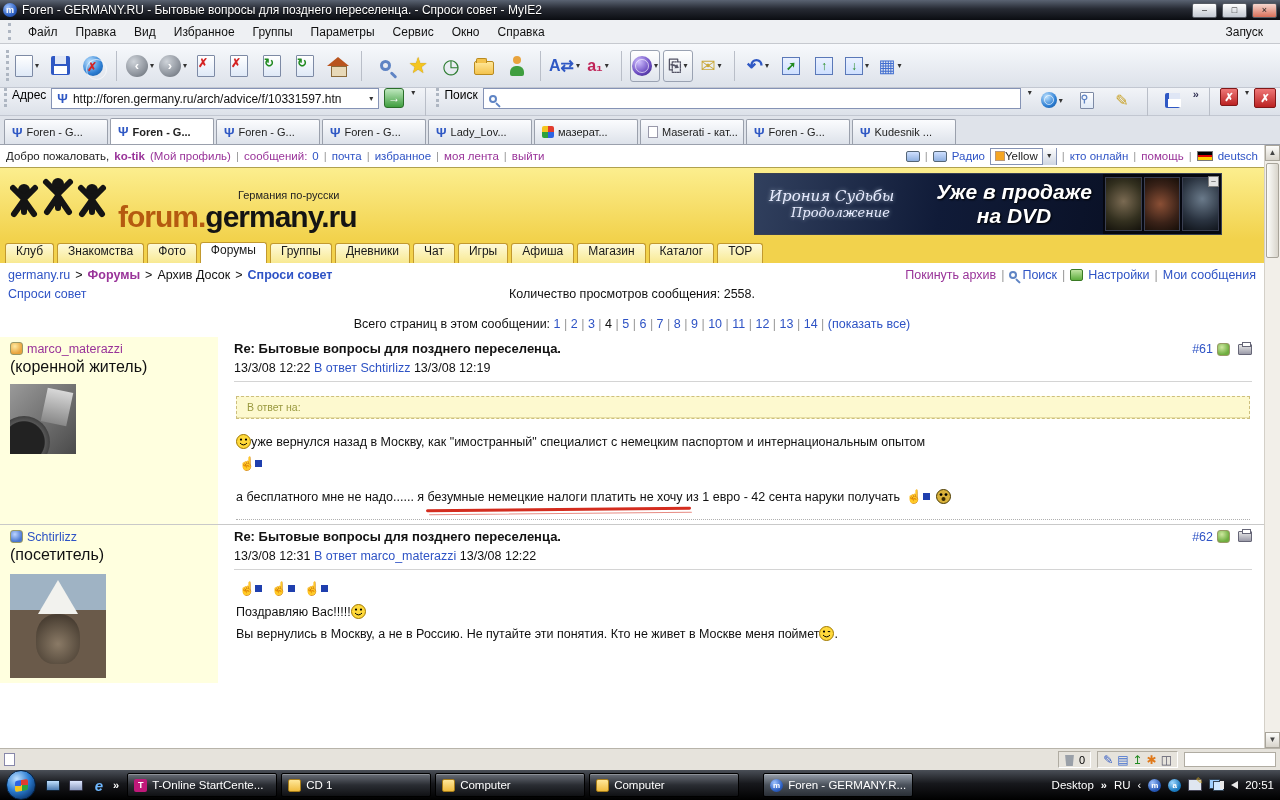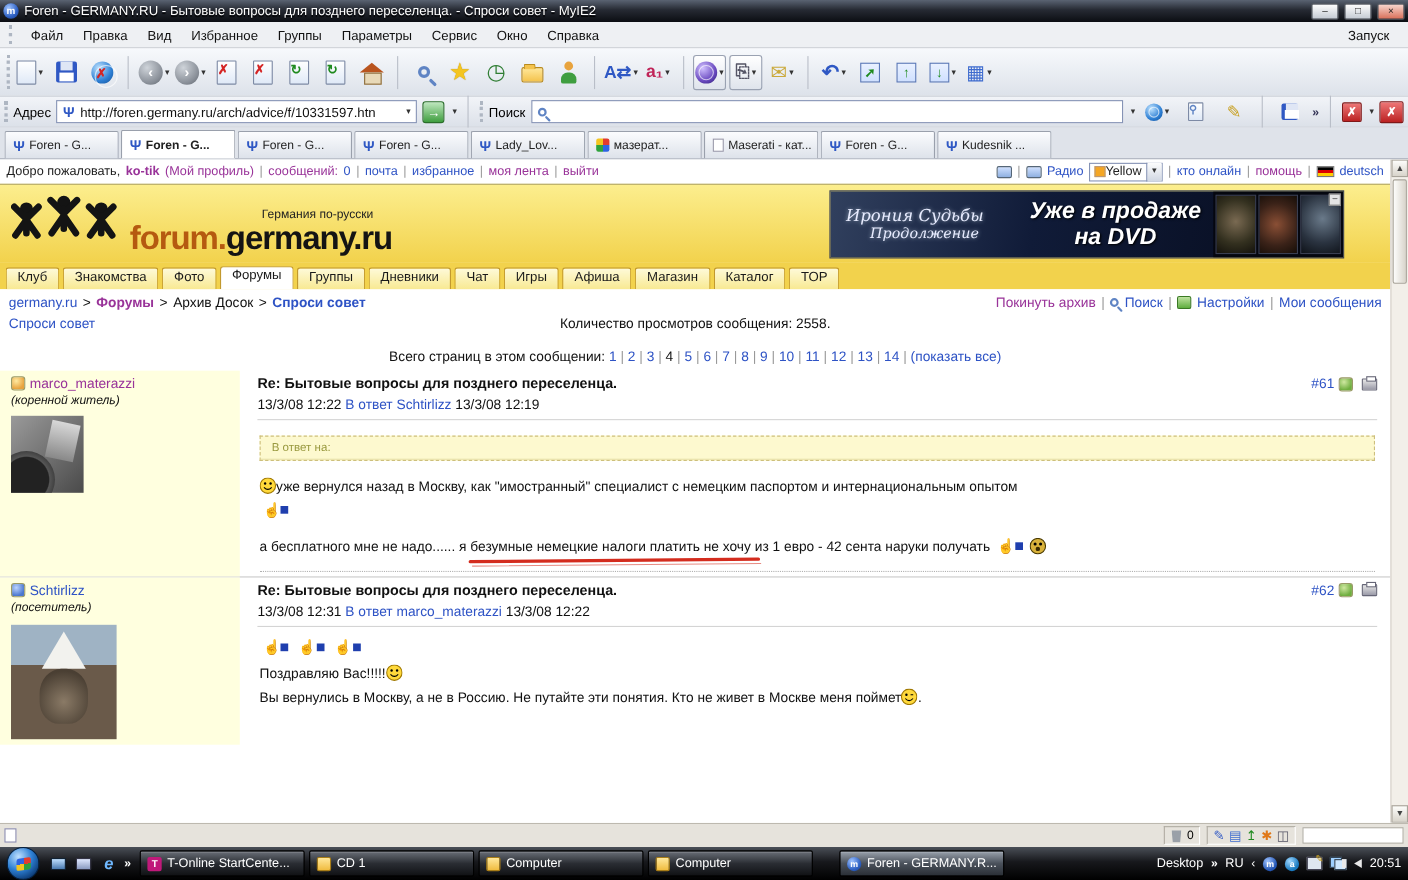--- a/index.html
+++ b/index.html
@@ -55,21 +55,21 @@
   .txtic{font-size:16px;font-weight:bold}
   .ic-env{color:#caa93a;font-size:18px}
   .ic-grid{color:#3f6ccf;font-size:18px}
   .ic-undo{color:#2f58c4;font-size:19px;font-weight:bold}
   .ic-updown{width:18px;height:18px;border:1px solid #5a78b8;background:linear-gradient(#eaf1ff,#cfe0ff);color:#1f8a1f;font-size:12px;font-weight:bold;display:flex;align-items:center;justify-content:center}
   .ic-redx{width:18px;height:18px;background:linear-gradient(#e77,#b22);border:1px solid #801818;border-radius:2px;color:#fff;font-weight:bold;font-size:11px;display:flex;align-items:center;justify-content:center}
   .ic-pen{color:#c9a227;font-size:16px}
   .chev{color:#335;font-size:11px;font-weight:bold}
 
   
-  .addr{height:28px;background:linear-gradient(#f2f4f8,#dce1e9);border-bottom:1px solid #c2c7d1;display:flex;align-items:center;font-size:12px;padding:0 4px;gap:5px;flex:none}
+  .addr{height:28px;background:linear-gradient(#f2f4f8,#dce1e9);border-bottom:1px solid #c2c7d1;display:flex;align-items:flex-start;font-size:12px;padding:0 4px;gap:5px;flex:none}
   .field{background:#fff;border:1px solid #8593b5;height:21px;display:flex;align-items:center;padding:0 5px;gap:5px;font-size:12px;color:#111}
   .gobtn{width:20px;height:20px;background:linear-gradient(#bfe8bf,#3f9e3f);border:1px solid #2a6e2a;border-radius:3px;color:#fff;font-weight:bold;font-size:12px;text-align:center;line-height:18px}
   .manicon{color:#2f58c4;font-weight:bold;font-size:13px}
 
   
   .tabbar{height:29px;background:#dfe3ea;border-bottom:1px solid #9aa0ac;display:flex;align-items:flex-end;padding:3px 4px 0;gap:2px;font-size:11px;flex:none}
   .btab{height:25px;display:flex;align-items:center;gap:4px;padding:0 7px;border:1px solid #9aa0ac;border-bottom:none;background:linear-gradient(#fbfcfe,#dde2ea);border-radius:2px 2px 0 0;color:#222;width:104px;white-space:nowrap;overflow:hidden;flex:none}
   .btab.active{background:#fff;font-weight:bold;height:26px}
   .gicon{width:12px;height:12px;border-radius:2px;background:conic-gradient(#e23c2e 0 25%,#2e64e2 0 50%,#2ea23c 0 75%,#f4c520 0);flex:none}
   .pageicon{width:10px;height:12px;background:#fff;border:1px solid #99a;flex:none}
@@ -123,21 +123,21 @@
   .gearic{width:13px;height:12px;display:inline-block;background:linear-gradient(#bfe3a0,#5fae3f);border:1px solid #3a7a24;border-radius:2px}
   .topicrow{position:relative;height:20px;margin-top:2px}
   .topicrow .left{position:absolute;left:8px}
   .topicrow .center{position:absolute;left:0;right:0;text-align:center}
   .pagerow{text-align:center;margin:10px 0 6px;white-space:nowrap}
   .pagerow .cur{color:#111}
 
   .post{display:flex}
   .post2{border-top:1px solid #c9c9c9}
   .pleft{width:218px;background:#ffffdf;padding:5px 10px;flex:none}
-  .status{font-style:italic;font-size:11px;margin-top:2px}
+  .status{font-size:16px;margin-top:2px}
   .buddyic{width:13px;height:13px;display:inline-block;background:radial-gradient(circle at 35% 30%,#ffe9a0,#e8a33d 70%);border:1px solid #996;border-radius:3px;vertical-align:-2px;margin-right:4px}
   .avatar1{width:66px;height:70px;margin-top:8px;background:linear-gradient(135deg,#9a9a9a,#4a4a4a);position:relative;overflow:hidden}
   .avatar1:before{content:"";position:absolute;left:-12px;bottom:-14px;width:52px;height:52px;border-radius:50%;background:radial-gradient(circle,#222 55%,#555 58%,#111)}
   .avatar1:after{content:"";position:absolute;right:6px;top:6px;width:26px;height:34px;background:linear-gradient(#d8d8d8,#888);transform:rotate(12deg)}
   .avatar2{width:96px;height:104px;margin-top:10px;background:linear-gradient(#9fb3c4 0 35%,#6a5a4a 35%);position:relative;overflow:hidden}
   .avatar2:before{content:"";position:absolute;left:28px;top:6px;width:0;height:0;border-left:20px solid transparent;border-right:20px solid transparent;border-bottom:34px solid #f2f2ee}
   .avatar2:after{content:"";position:absolute;left:26px;top:40px;width:44px;height:50px;border-radius:45% 45% 40% 40%;background:radial-gradient(circle at 50% 60%,#8a7a66,#4a3f33 75%)}
 
   .pright{flex:1;padding:4px 12px 0 16px;position:relative;min-width:0}
   .phead{border-bottom:1px solid #d4d4d4;padding-bottom:6px}

